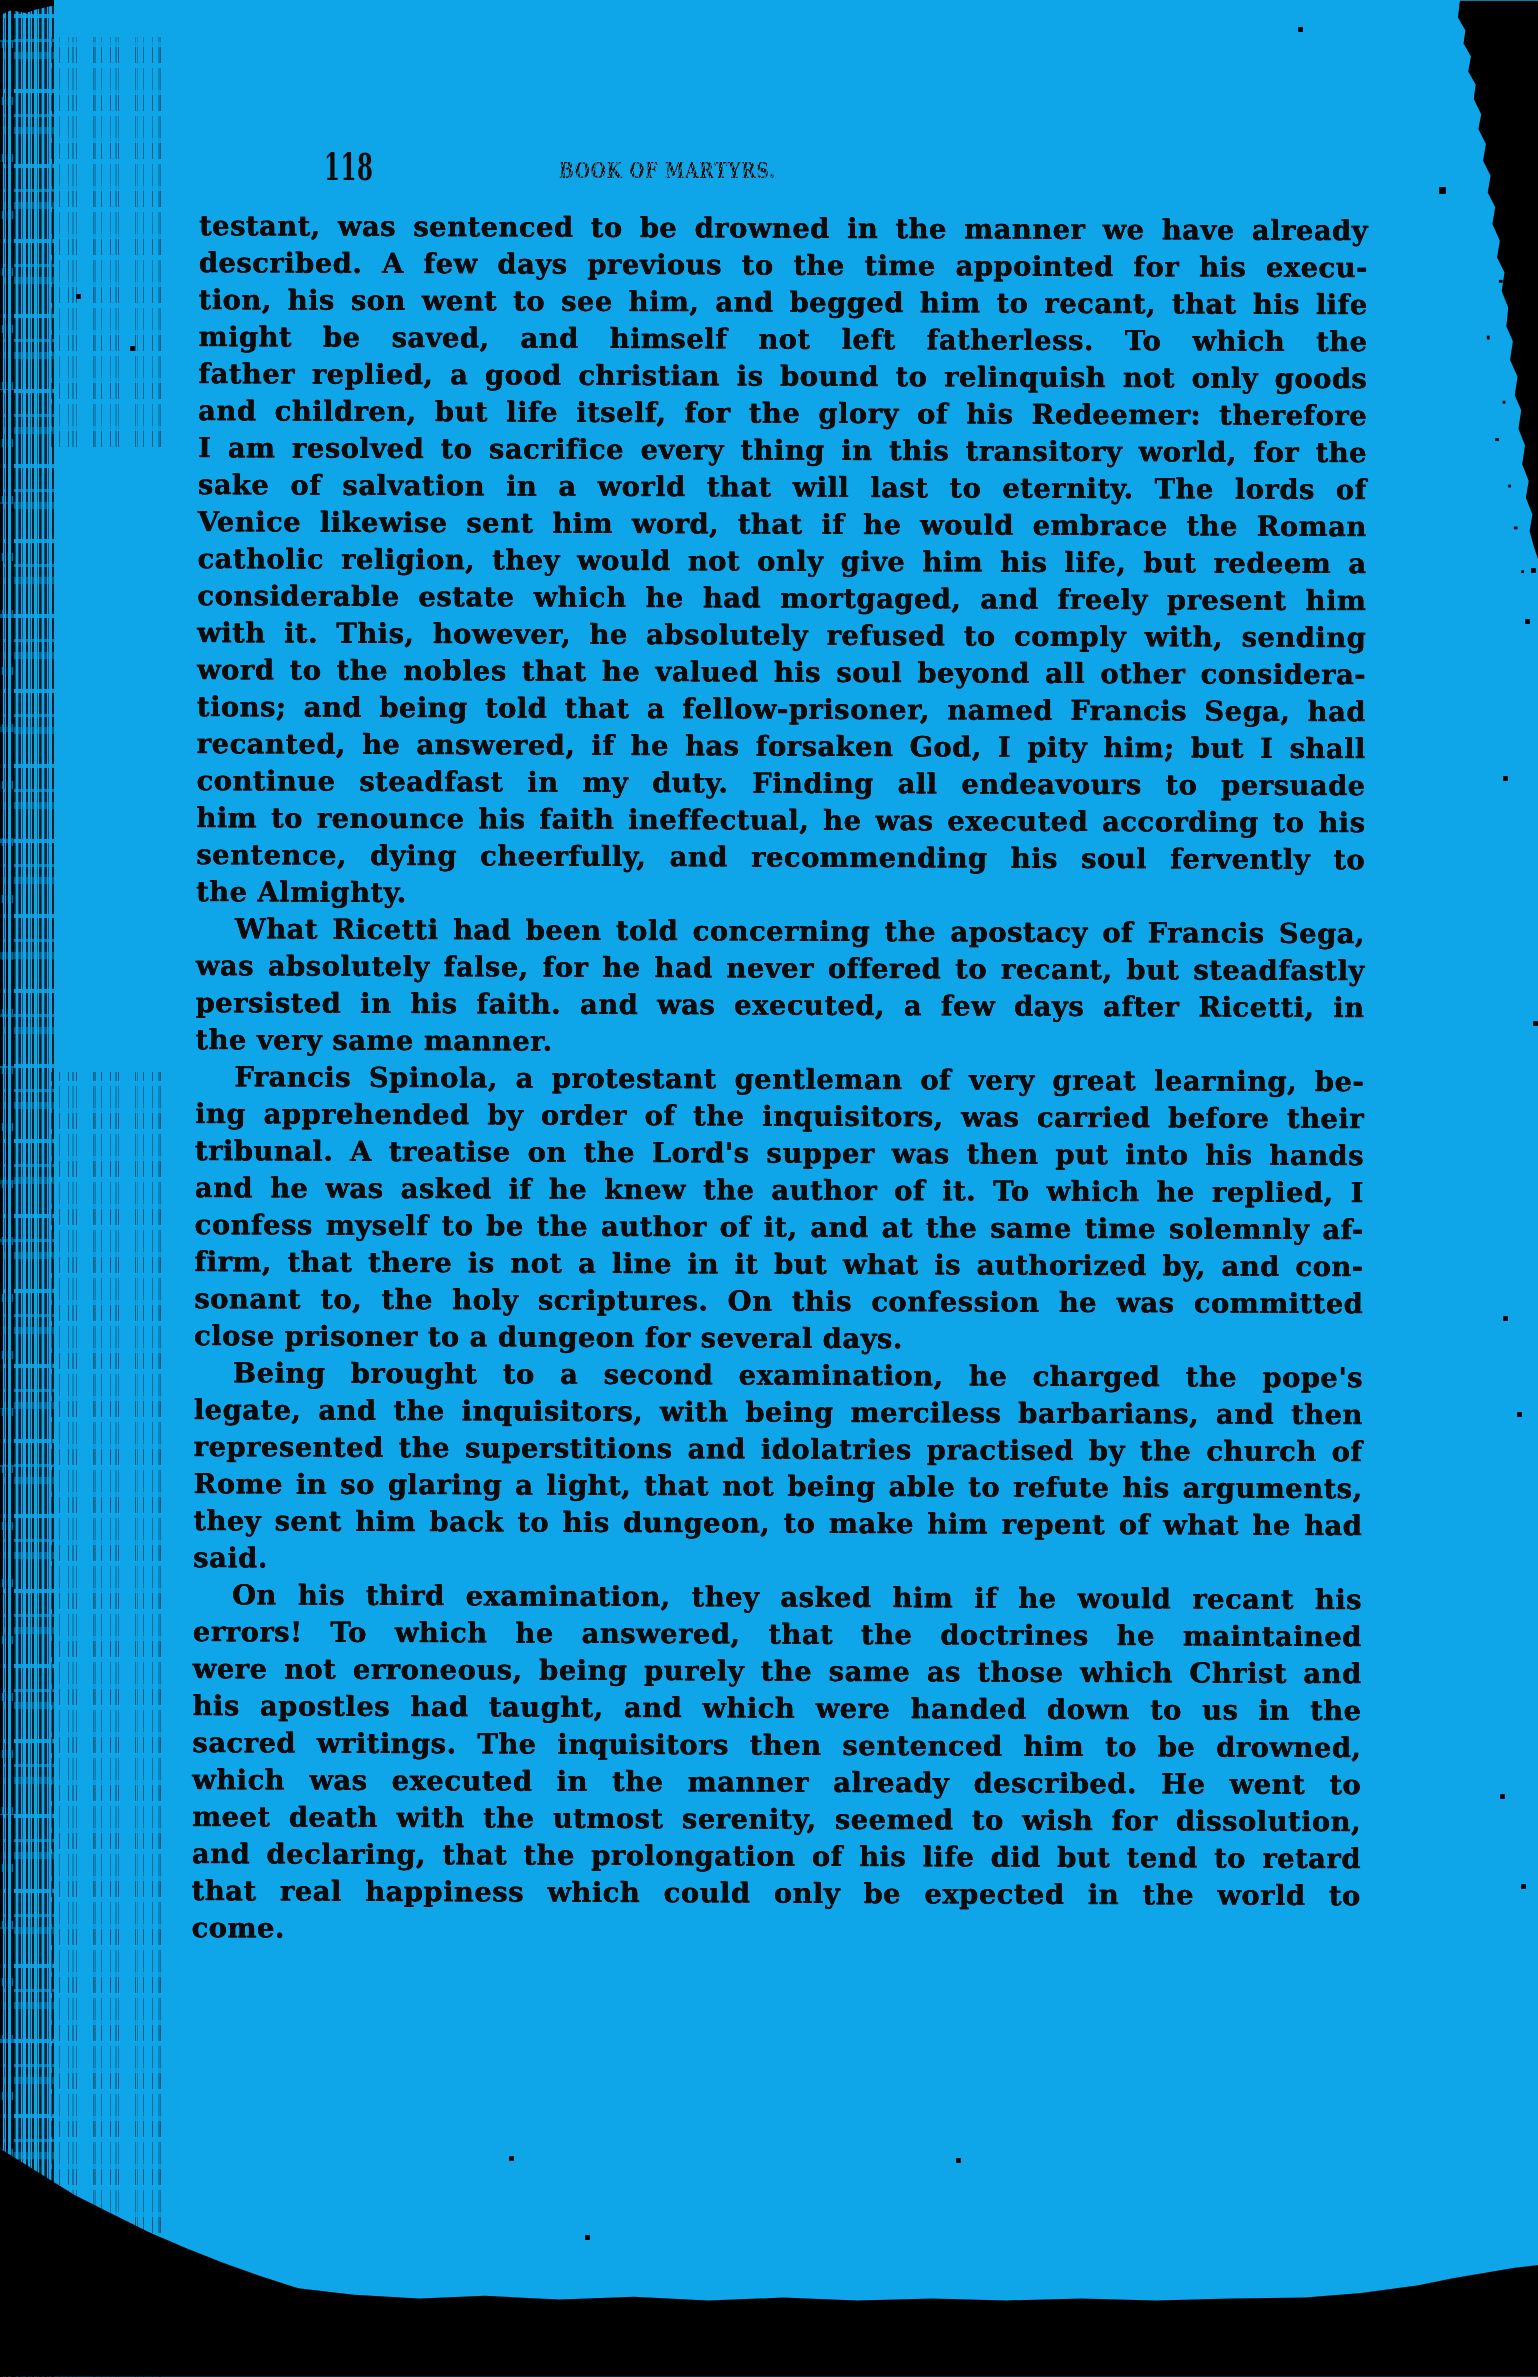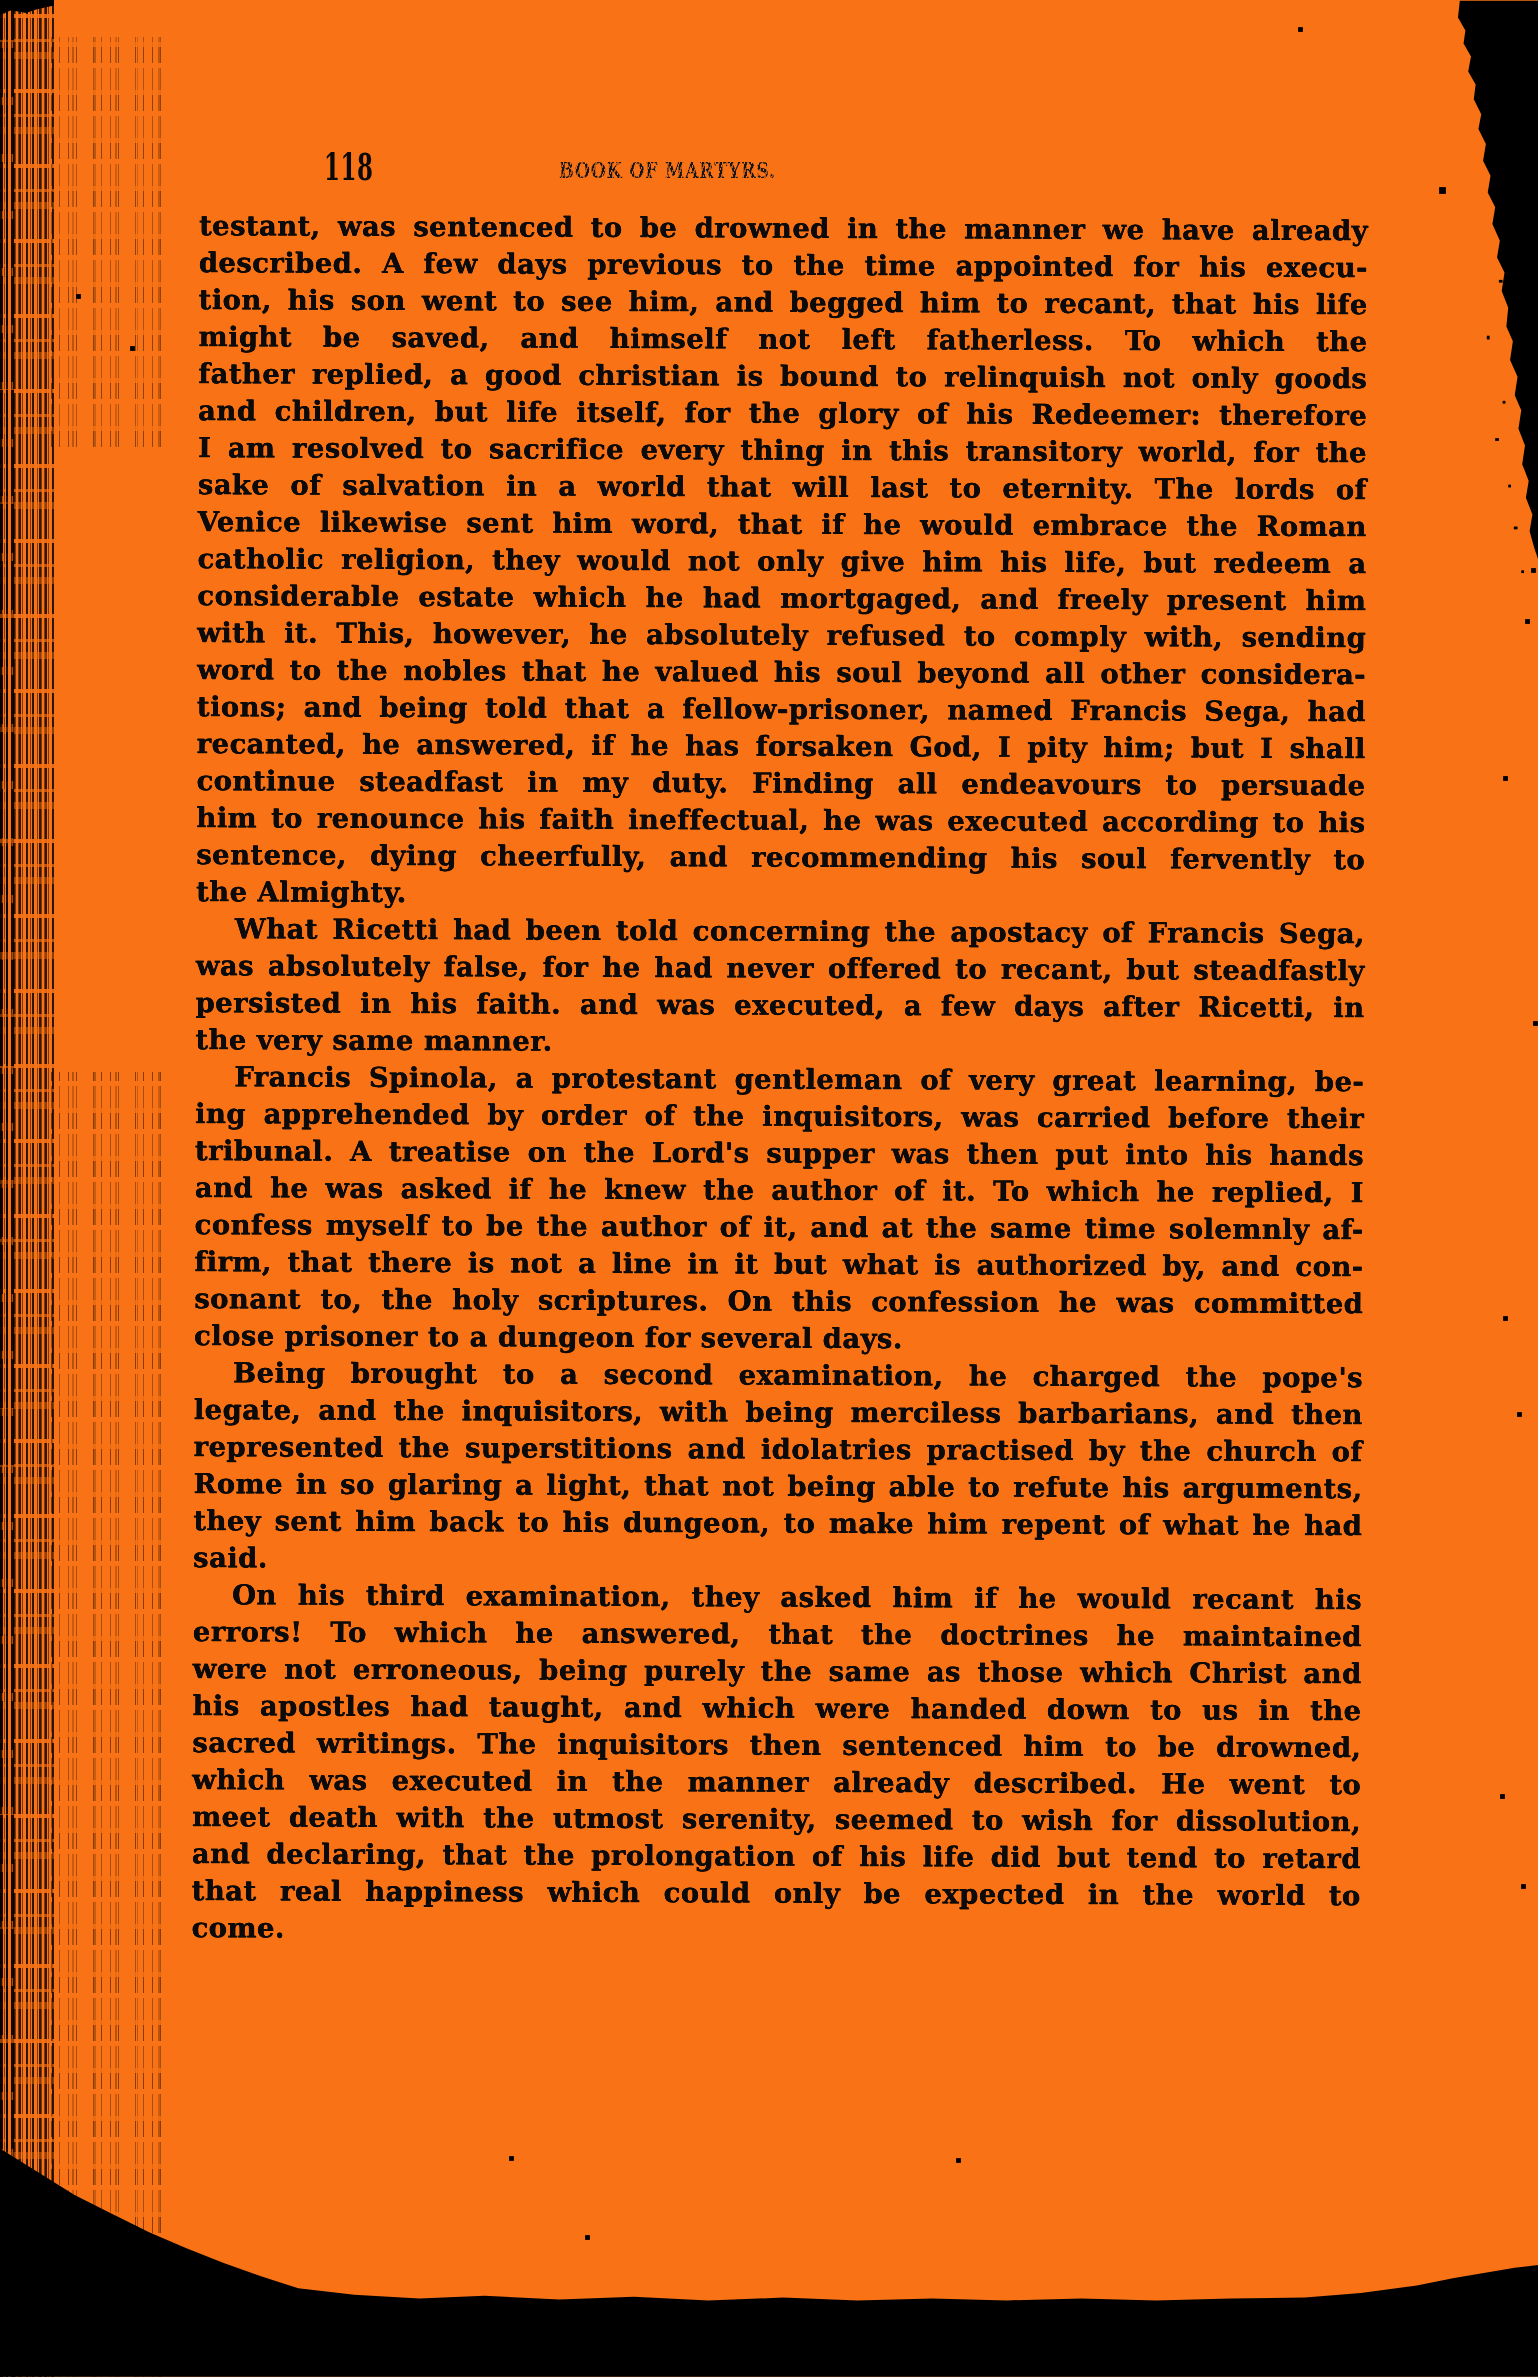--- a/index.html
+++ b/index.html
@@ -1,19 +1,19 @@
 <!DOCTYPE html>
 <html style="font-size:15px"><head>
 <meta charset="utf-8">
 <style>
   html,body{margin:0;padding:0;background:#ffffff;}
   .page{
     position:relative;
     width:1538px;height:2377px;
-    background:#f97316;
+    background:#0ea5e9;
     overflow:hidden;
     font-family:"DejaVu Serif", serif;
   }
   
   .page-number{
     position:absolute;left:324px;top:145px;
     font-size:37px;font-weight:bold;color:#0a0a0a;
     transform:scaleX(0.62);transform-origin:left top;
     letter-spacing:0.9px;
   }

